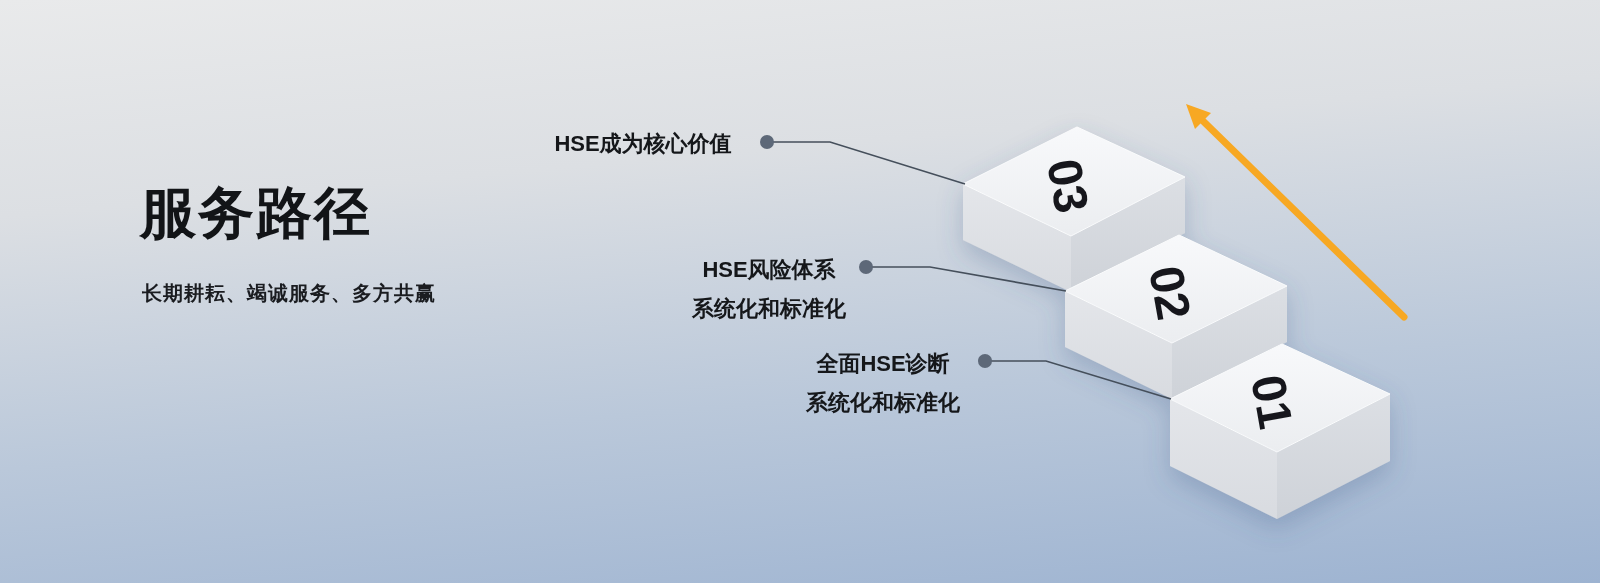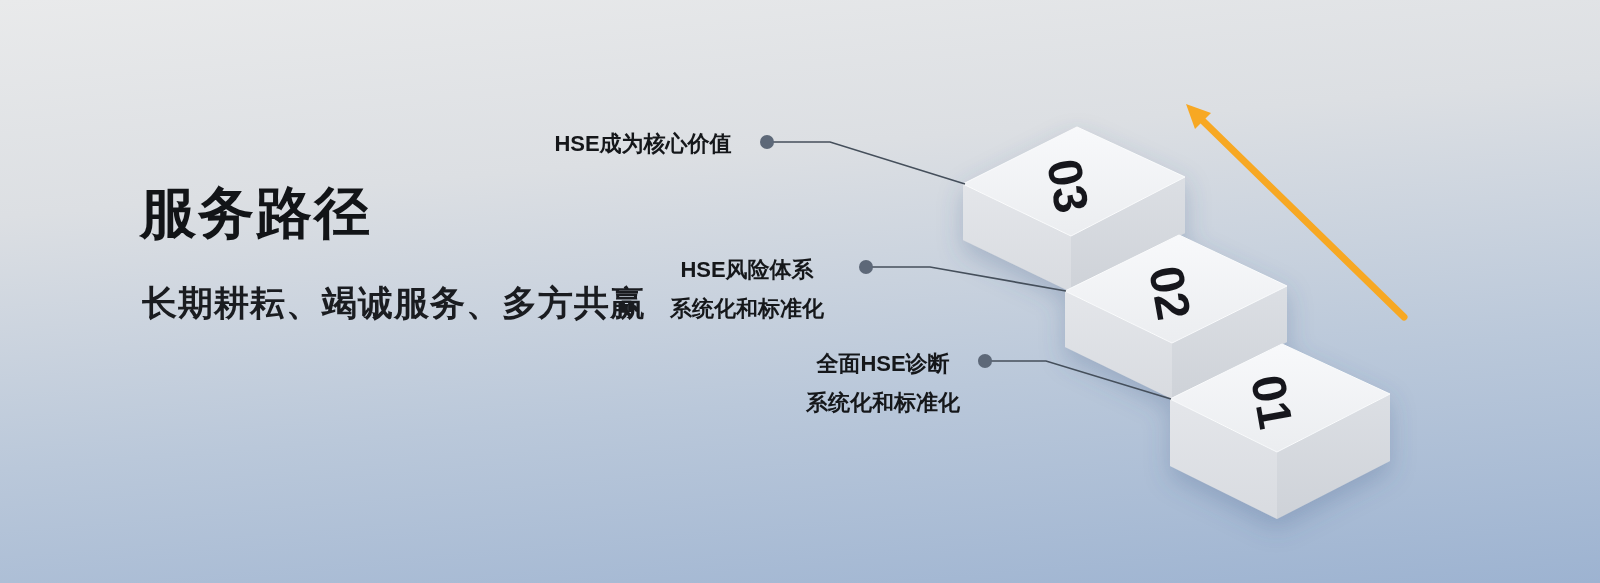--- a/index.html
+++ b/index.html
@@ -19,36 +19,36 @@
   .page-title {
     margin: 0;
     font-size: 56px;
     font-weight: 800;
     color: #121417;
     letter-spacing: 2px;
     line-height: 1.1;
   }
   .page-subtitle {
     margin: 36px 0 0 2px;
-    font-size: 35px;
+    font-size: 20px;
     font-weight: 700;
     color: #1a1c20;
     letter-spacing: 1px;
   }
   .callout {
     position: absolute;
     width: 270px;
     text-align: center;
     font-size: 22px;
     font-weight: 700;
     color: #15171a;
     line-height: 39px;
   }
   .callout-3 { left: 508px; top: 124px; }
-  .callout-2 { left: 612px; top: 250px; }
+  .callout-2 { left: 634px; top: 250px; }
   .callout-1 { left: 748px; top: 344px; }
   .diagram-svg {
     position: absolute;
     left: 0; top: 0;
     width: 1600px; height: 583px;
   }
   .step-num {
     font-family: "Liberation Sans", "DejaVu Sans", sans-serif;
     font-size: 48px;
     font-weight: 800;

